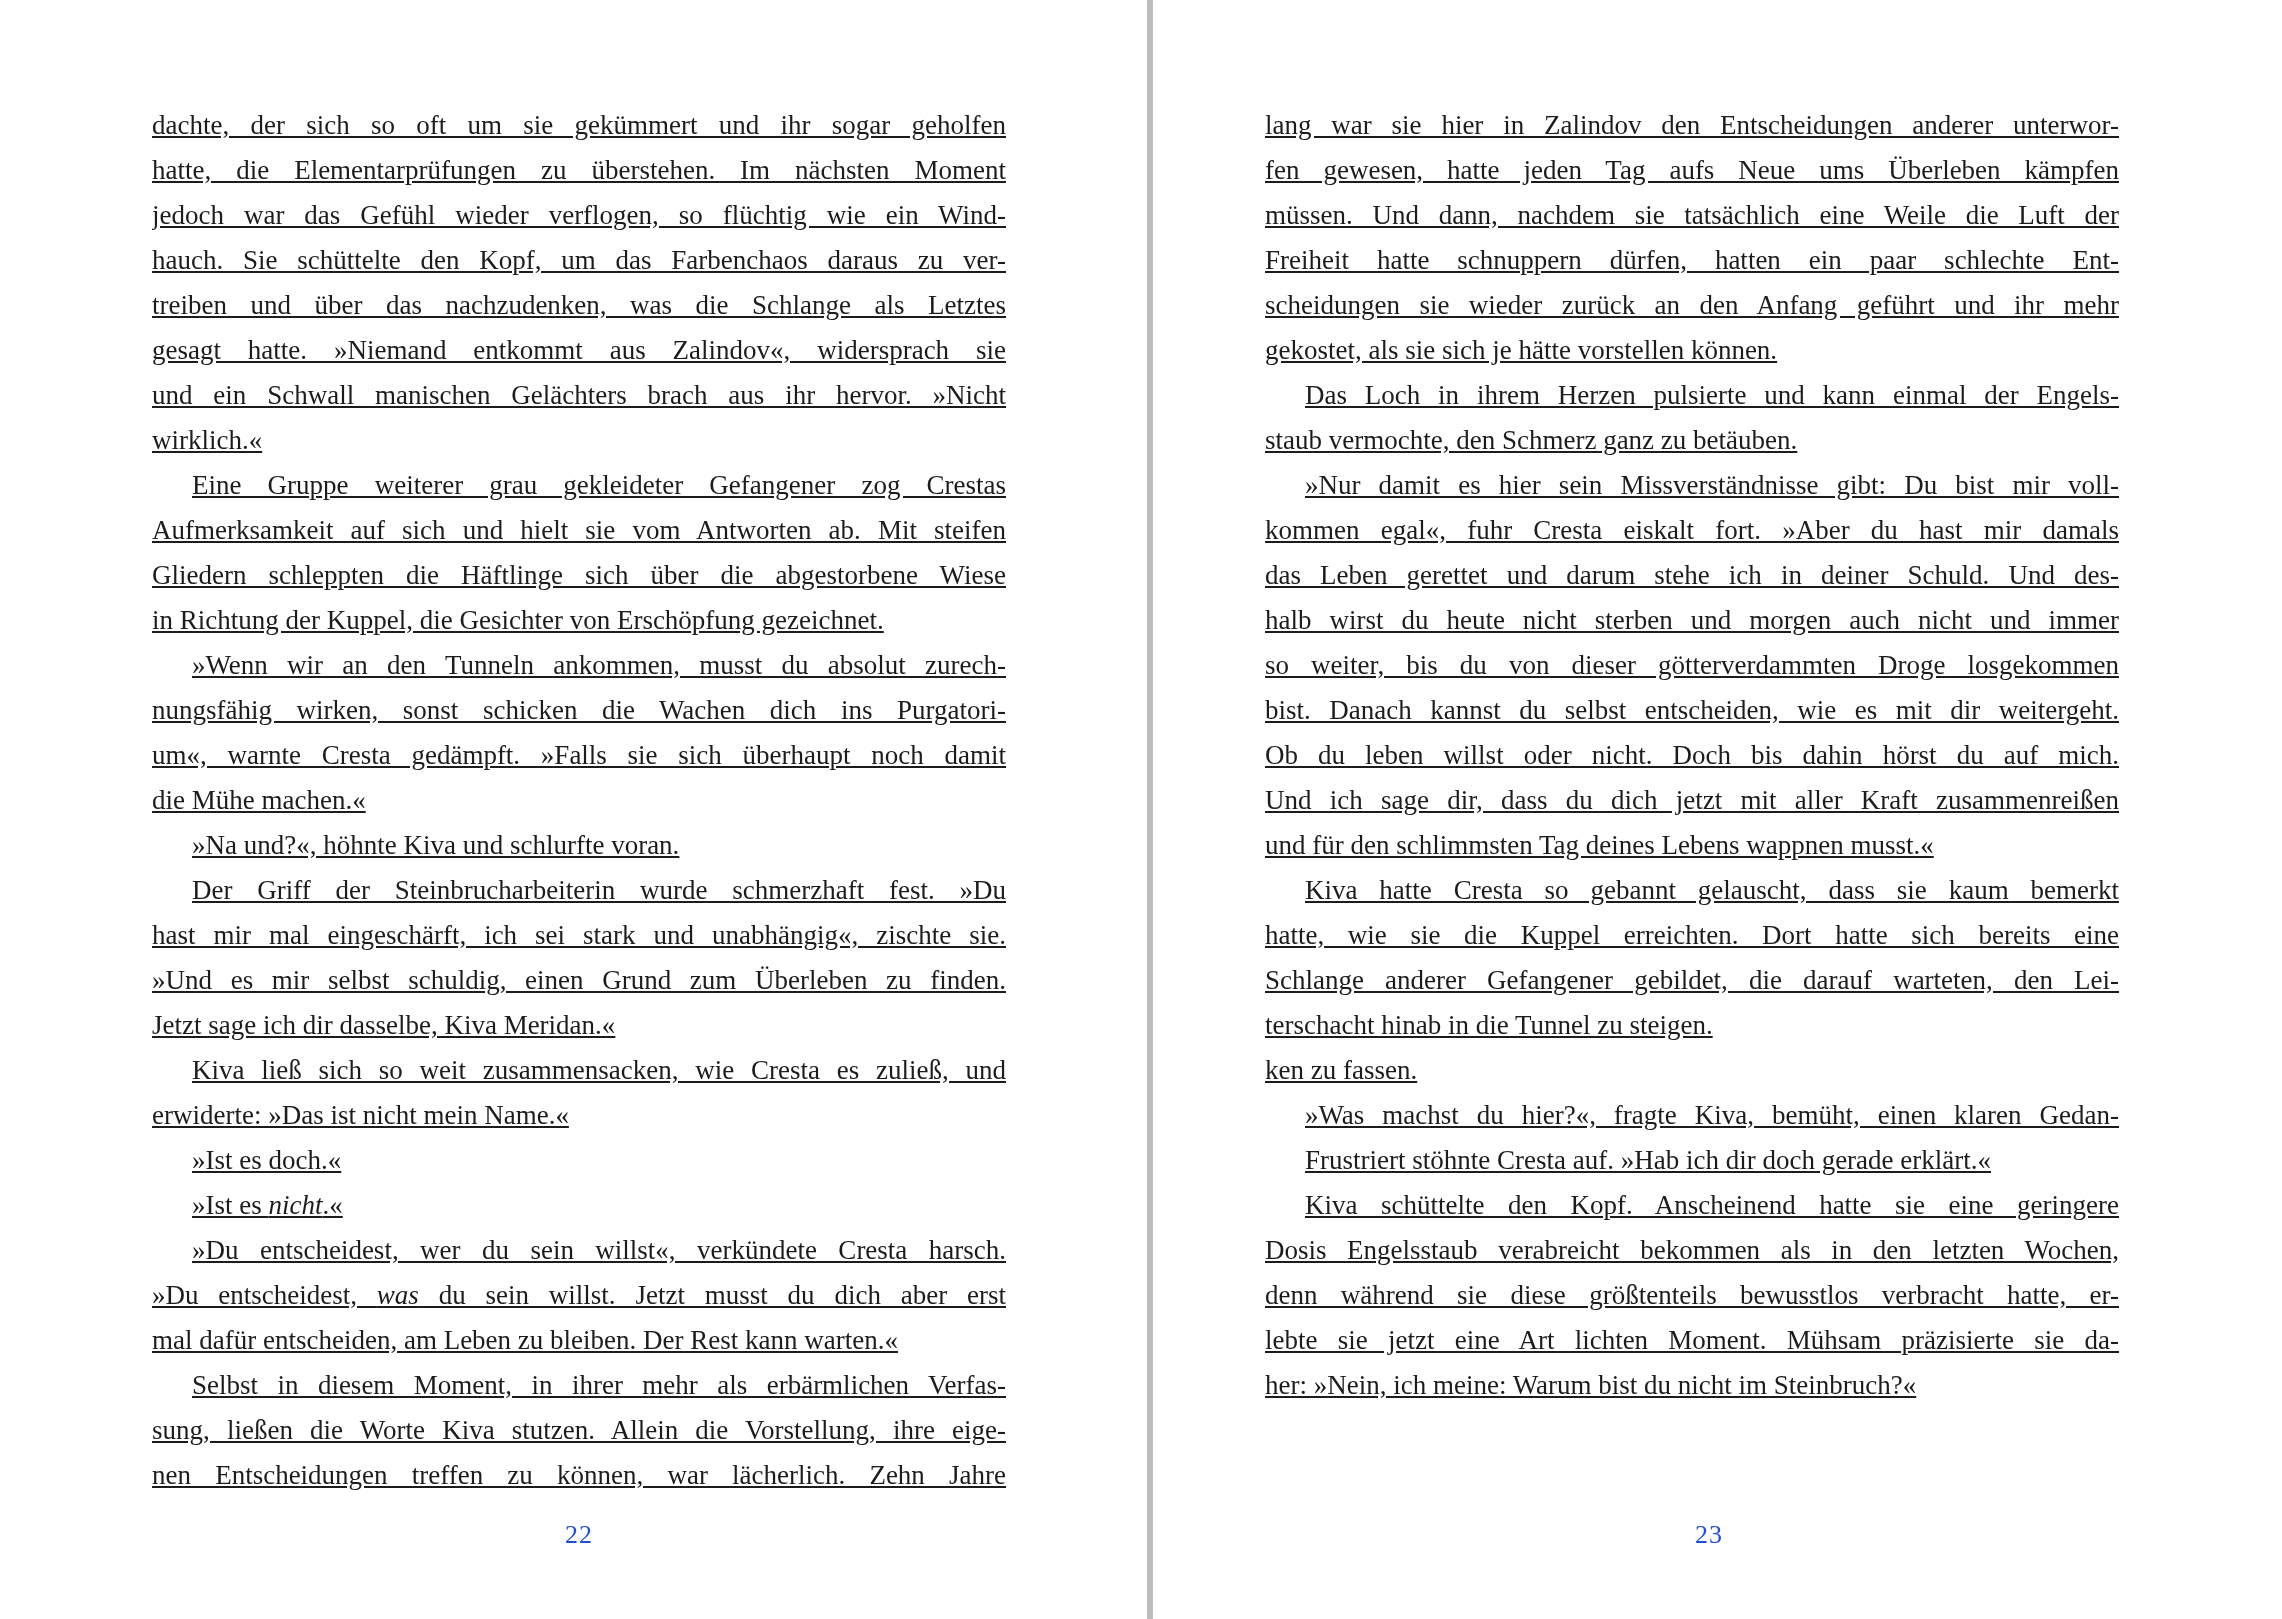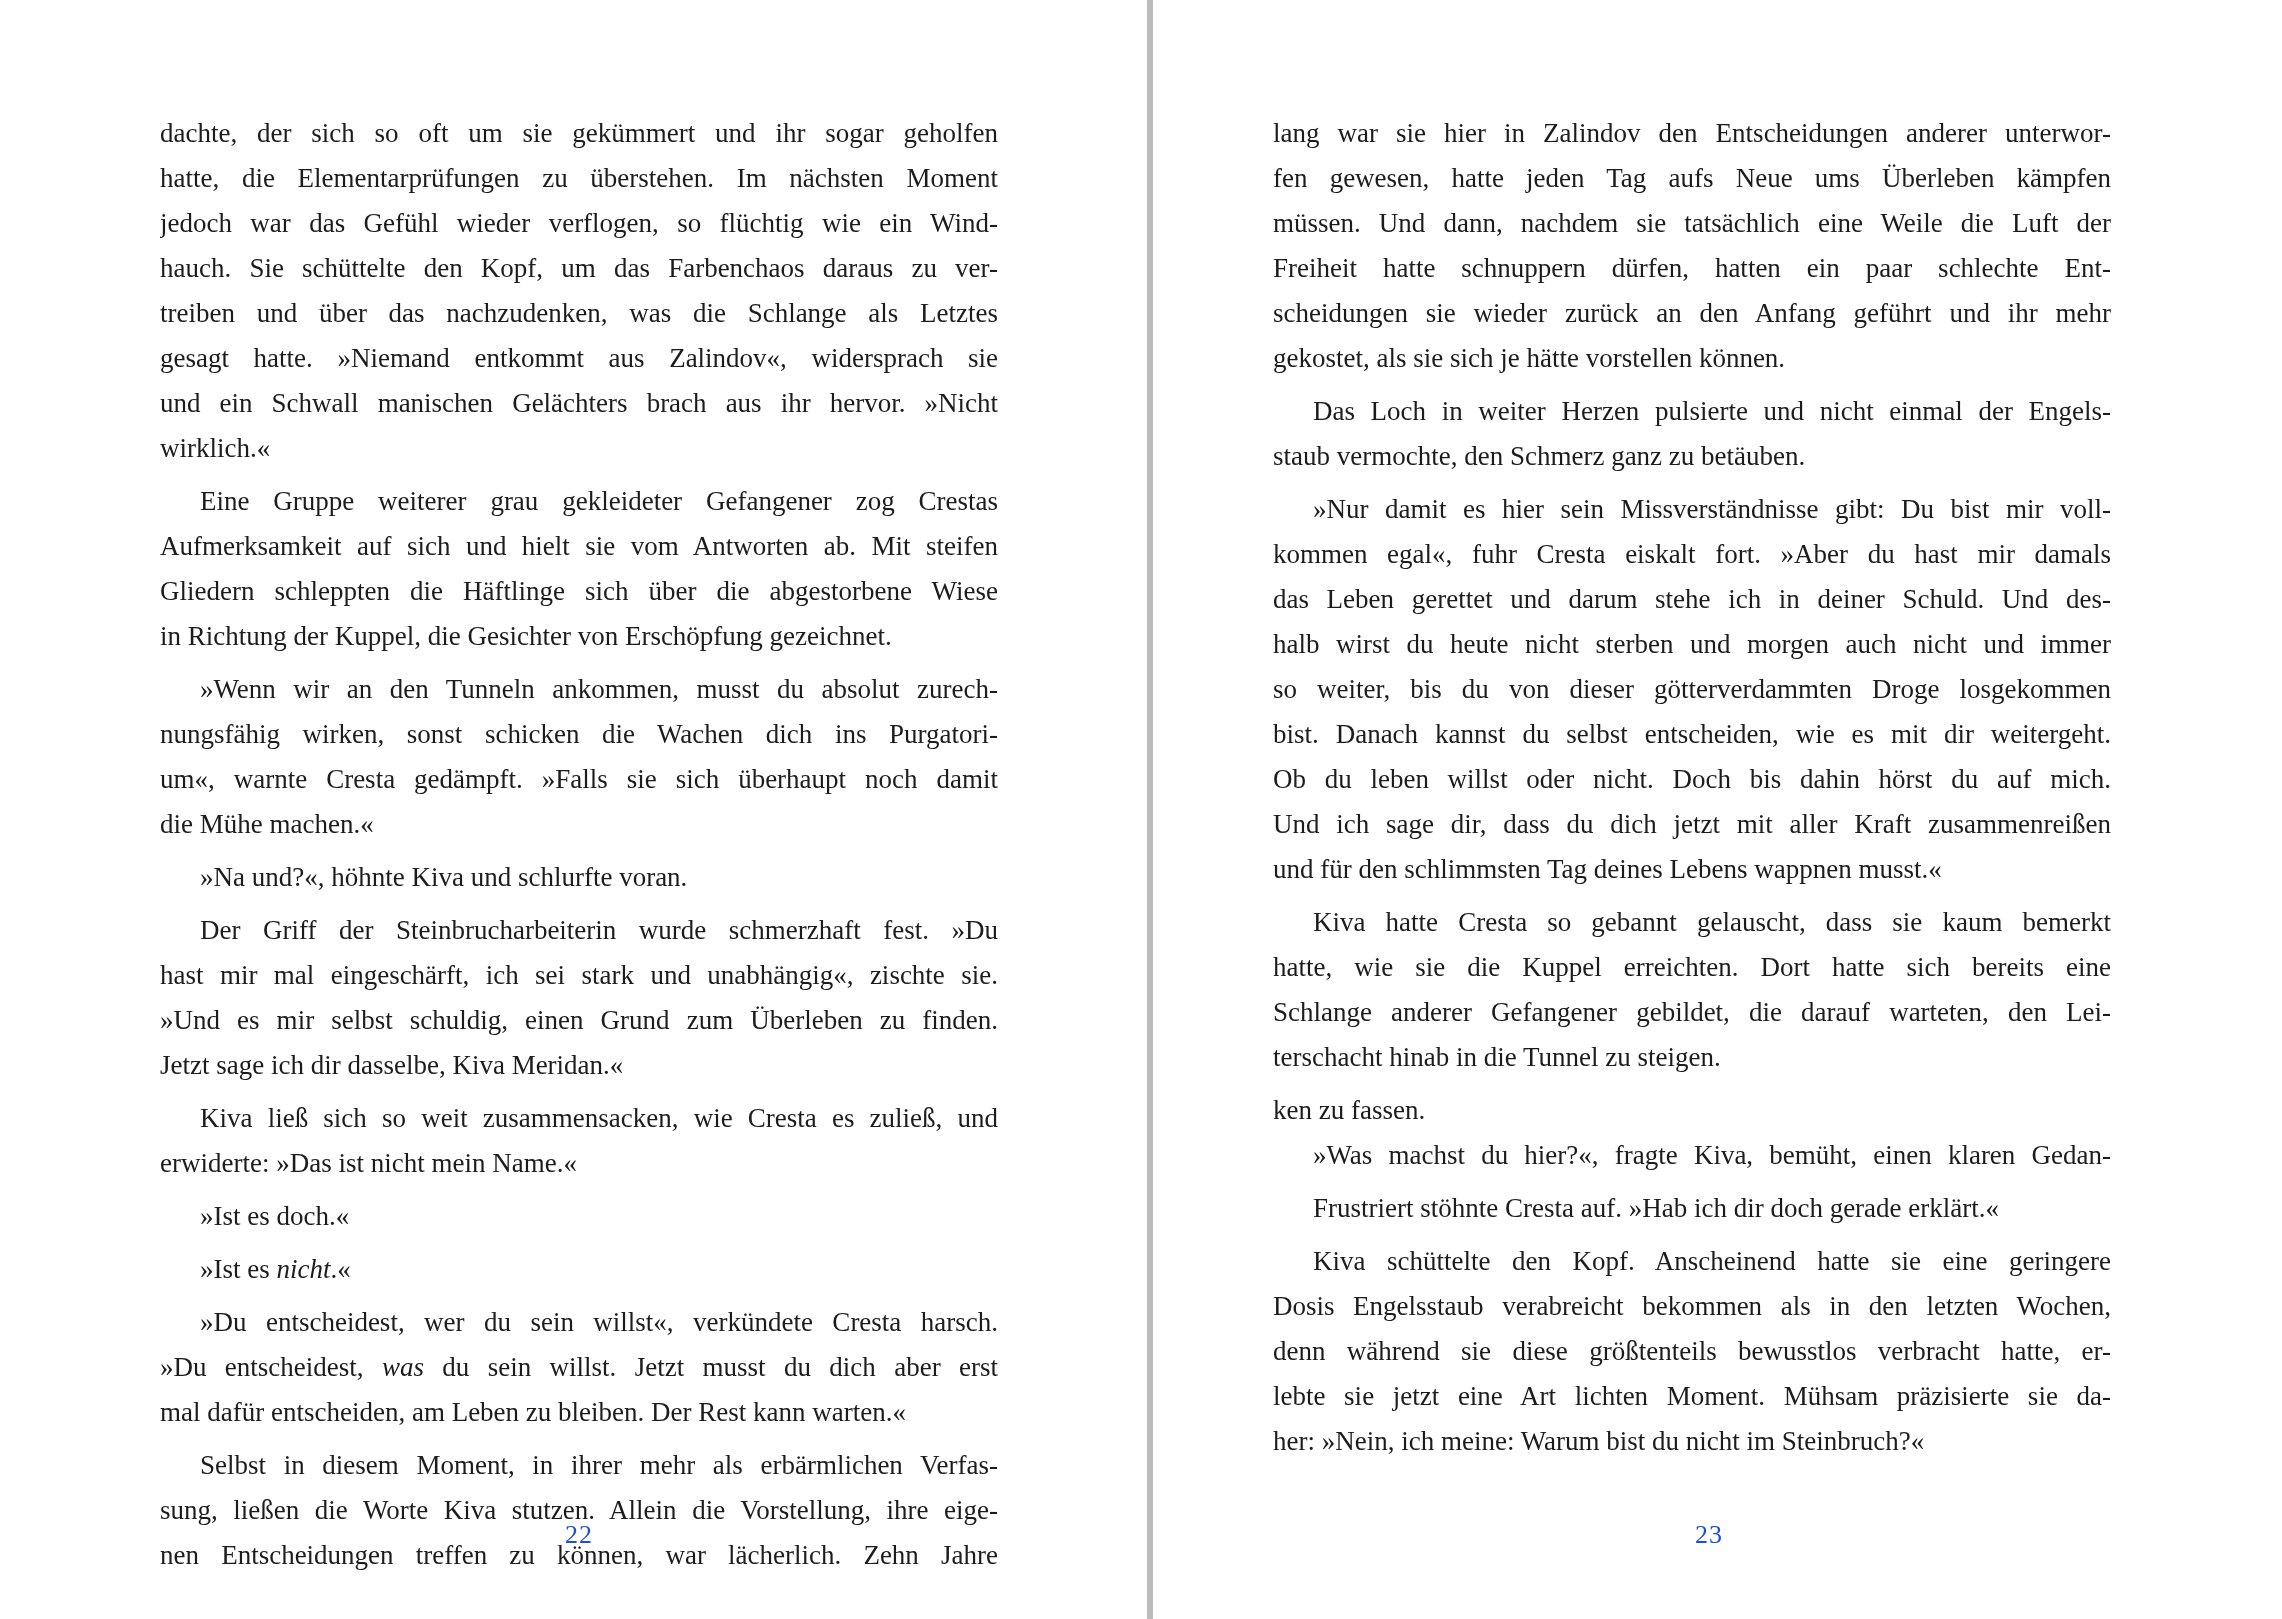--- a/index.html
+++ b/index.html
@@ -43,21 +43,21 @@
   #page-right { left: 1153px; width: 1130px; }
   .textblock {
     position: absolute;
     top: 103px;
     width: 854px;
     font-size: 27px;
     line-height: 45px;
   }
   #page-left  .textblock { left: 152px; }
   #page-right .textblock { left: 112px; }
-  .para { margin: 8px; padding: 0; }
+  .para { margin: 0; padding: 0; text-decoration: underline; }
   .line {
     height: 45px;
     overflow: hidden;
     text-align: left;
     white-space: normal;
   }
   .line.just {
     text-align: justify;
     text-align-last: justify;
   }
@@ -149,21 +149,21 @@
     <div class="textblock">
         <div class="para">
           <div class="line just">lang war sie hier in Zalindov den Entscheidungen anderer unterwor-</div>
           <div class="line just">fen gewesen, hatte jeden Tag aufs Neue ums Überleben kämpfen</div>
           <div class="line just">müssen. Und dann, nachdem sie tatsächlich eine Weile die Luft der</div>
           <div class="line just">Freiheit hatte schnuppern dürfen, hatten ein paar schlechte Ent-</div>
           <div class="line just">scheidungen sie wieder zurück an den Anfang geführt und ihr mehr</div>
           <div class="line">gekostet, als sie sich je hätte vorstellen können.</div>
         </div>
         <div class="para">
-          <div class="line just ind">Das Loch in weiter Herzen pulsierte und nicht einmal der Engels-</div>
+          <div class="line just ind">Das Loch in ihrem Herzen pulsierte und kann einmal der Engels-</div>
           <div class="line">staub vermochte, den Schmerz ganz zu betäuben.</div>
         </div>
         <div class="para">
           <div class="line just ind">»Nur damit es hier sein Missverständnisse gibt: Du bist mir voll-</div>
           <div class="line just">kommen egal«, fuhr Cresta eiskalt fort. »Aber du hast mir damals</div>
           <div class="line just">das Leben gerettet und darum stehe ich in deiner Schuld. Und des-</div>
           <div class="line just">halb wirst du heute nicht sterben und morgen auch nicht und immer</div>
           <div class="line just">so weiter, bis du von dieser götterverdammten Droge losgekommen</div>
           <div class="line just">bist. Danach kannst du selbst entscheiden, wie es mit dir weitergeht.</div>
           <div class="line just">Ob du leben willst oder nicht. Doch bis dahin hörst du auf mich.</div>

